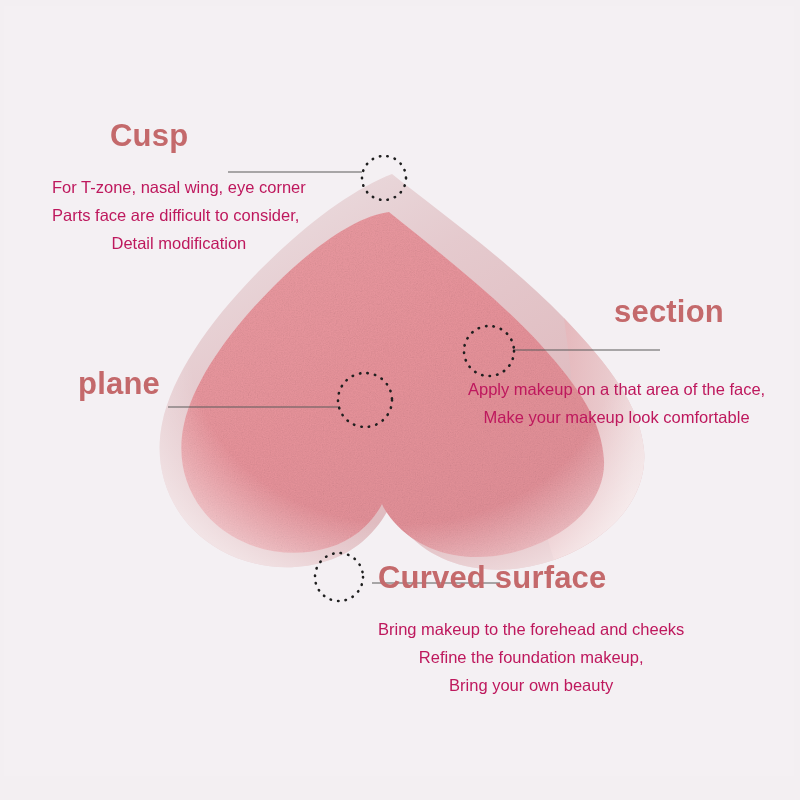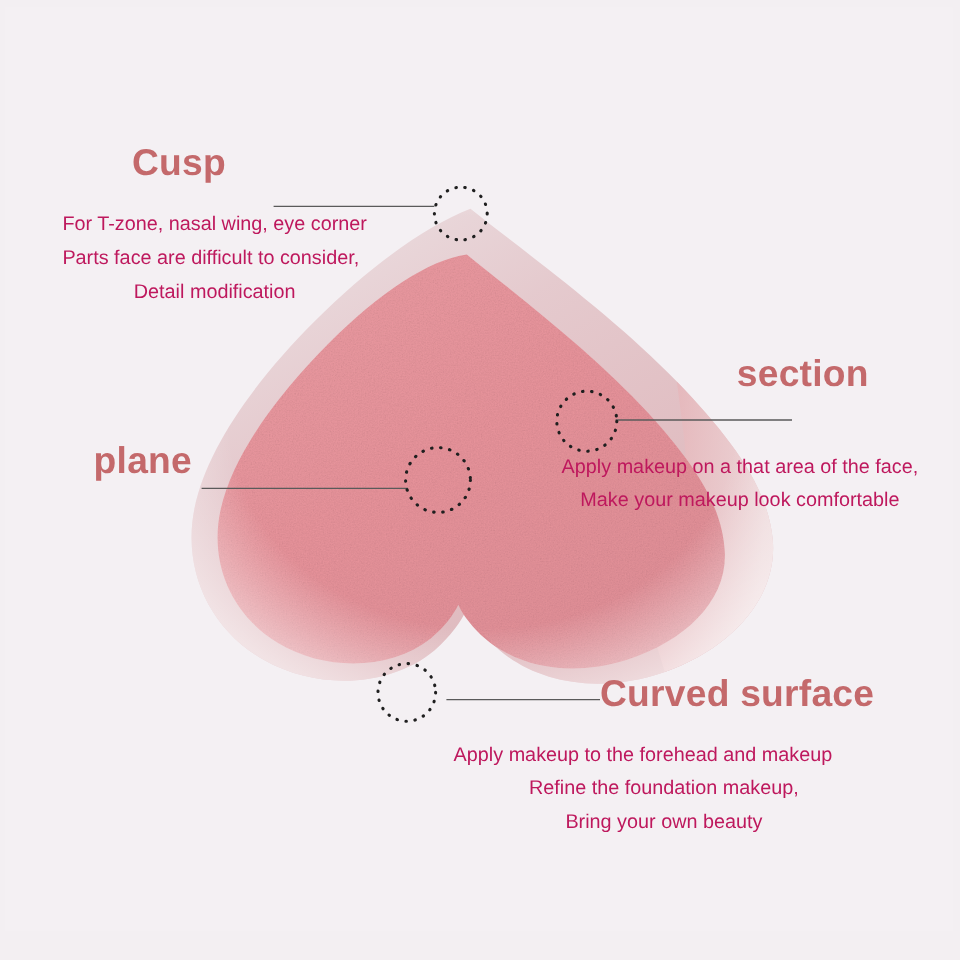--- a/index.html
+++ b/index.html
@@ -90,21 +90,21 @@
 
   #callout-section        { left: 468px; top: 296px; }
   #callout-section .callout-title { margin-left: 146px; }
   #callout-section .callout-body  { margin-top: 48px; }
 
   #callout-plane          { left: 12px;  top: 368px; }
   #callout-plane .callout-title  { margin-left: 66px; }
   #callout-plane .callout-body   { margin-top: 20px; }
 
   #callout-curved         { left: 378px; top: 562px; }
-  #callout-curved .callout-title { margin-left: 122px; }
+  #callout-curved .callout-title { }
   #callout-curved .callout-body  { margin-top: 22px; }
 </style>
 </head>
 <body>
 
 <div id="canvas">
 
   <div id="card-edge"></div>
 
   <div id="sponge-wrap">
@@ -222,19 +222,19 @@
     </div>
   </div>
 
   <div class="callout" id="callout-plane">
     <p class="callout-title align-left">plane</p>
   </div>
 
   <div class="callout" id="callout-curved">
     <p class="callout-title align-left">Curved surface</p>
     <div class="callout-body align-left">
-      <div>Apply makeup to the forehead and makeup</div>
+      <div>Bring makeup to the forehead and cheeks</div>
       <div class="align-center">Refine the foundation makeup,</div>
       <div class="align-center">Bring your own beauty</div>
     </div>
   </div>
 
 </div>
 
 </body></html>

